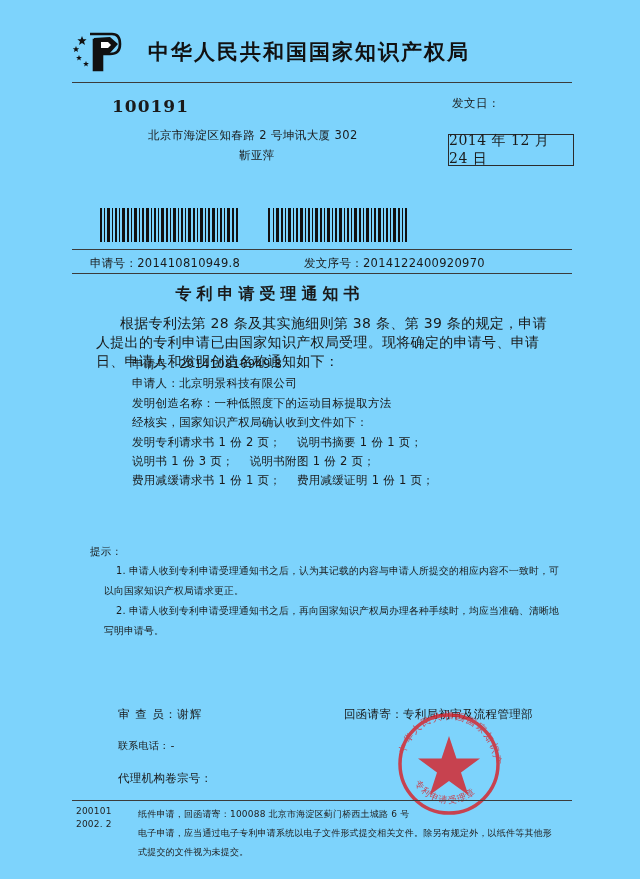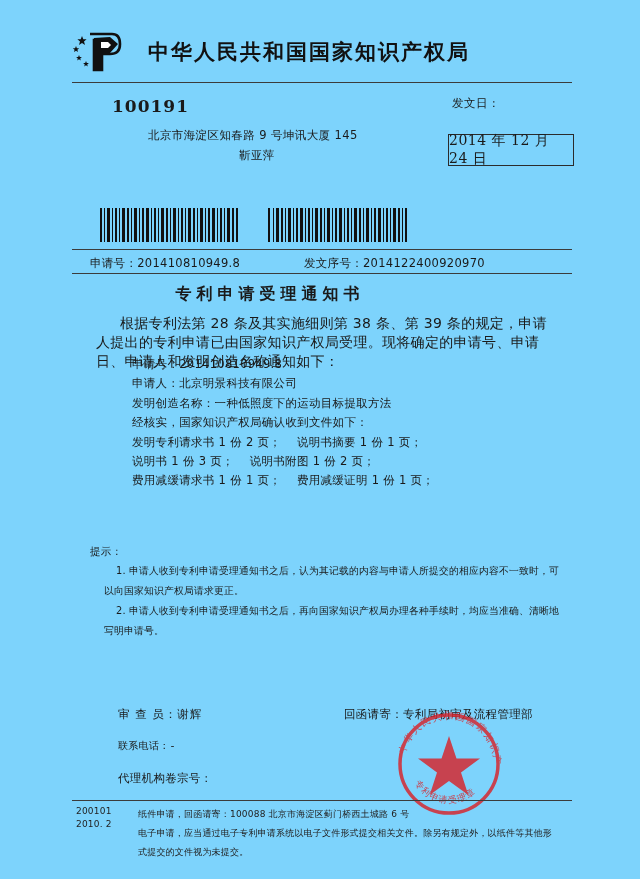--- a/index.html
+++ b/index.html
@@ -281,21 +281,21 @@
           <polygon points="7,25 7.8,27 9.9,27 8.2,28.4 8.8,30.5 7,29.3 5.2,30.5 5.8,28.4 4.1,27 6.2,27"></polygon>
           <polygon points="14,31 14.8,33 16.9,33 15.2,34.4 15.8,36.5 14,35.3 12.2,36.5 12.8,34.4 11.1,33 13.2,33"></polygon>
         </g>
       </svg>
     </div>
     <div class="org-title">中华人民共和国国家知识产权局</div>
   </div>
   <div class="hr-top"></div>
 
   <div class="postcode">100191</div>
-  <div class="addr-line1">北京市海淀区知春路 9 号坤讯大厦 145</div>
+  <div class="addr-line1">北京市海淀区知春路 2 号坤讯大厦 302</div>
   <div class="addr-line2">靳亚萍</div>
 
   <div class="issue-label">发文日：</div>
   <div class="issue-date-box">
     <span class="issue-date">2014 年 12 月 24 日</span>
   </div>
 
   <div class="barcode left">
     <svg width="140" height="34" viewBox="0 0 140 34" preserveAspectRatio="none">
       <g fill="#111">
@@ -435,18 +435,18 @@
       </text>
       <text font-size="9" fill="#d8232a" font-family="'DejaVu Serif', serif" letter-spacing="1.2">
         <textPath href="#sealArcBottom" startOffset="16%">专利申请受理章</textPath>
       </text>
     </svg>
   </div>
 
   <div class="hr-bot"></div>
   <div class="footer-code">
     <div>200101</div>
-    <div>2010. 2</div>
+    <div>2002. 2</div>
   </div>
   <div class="footer-note" style="white-space: pre-line;">纸件申请，回函请寄：100088 北京市海淀区蓟门桥西土城路 6 号
 电子申请，应当通过电子专利申请系统以电子文件形式提交相关文件。除另有规定外，以纸件等其他形式提交的文件视为未提交。</div>
 
 </div>
 
 </body></html>

